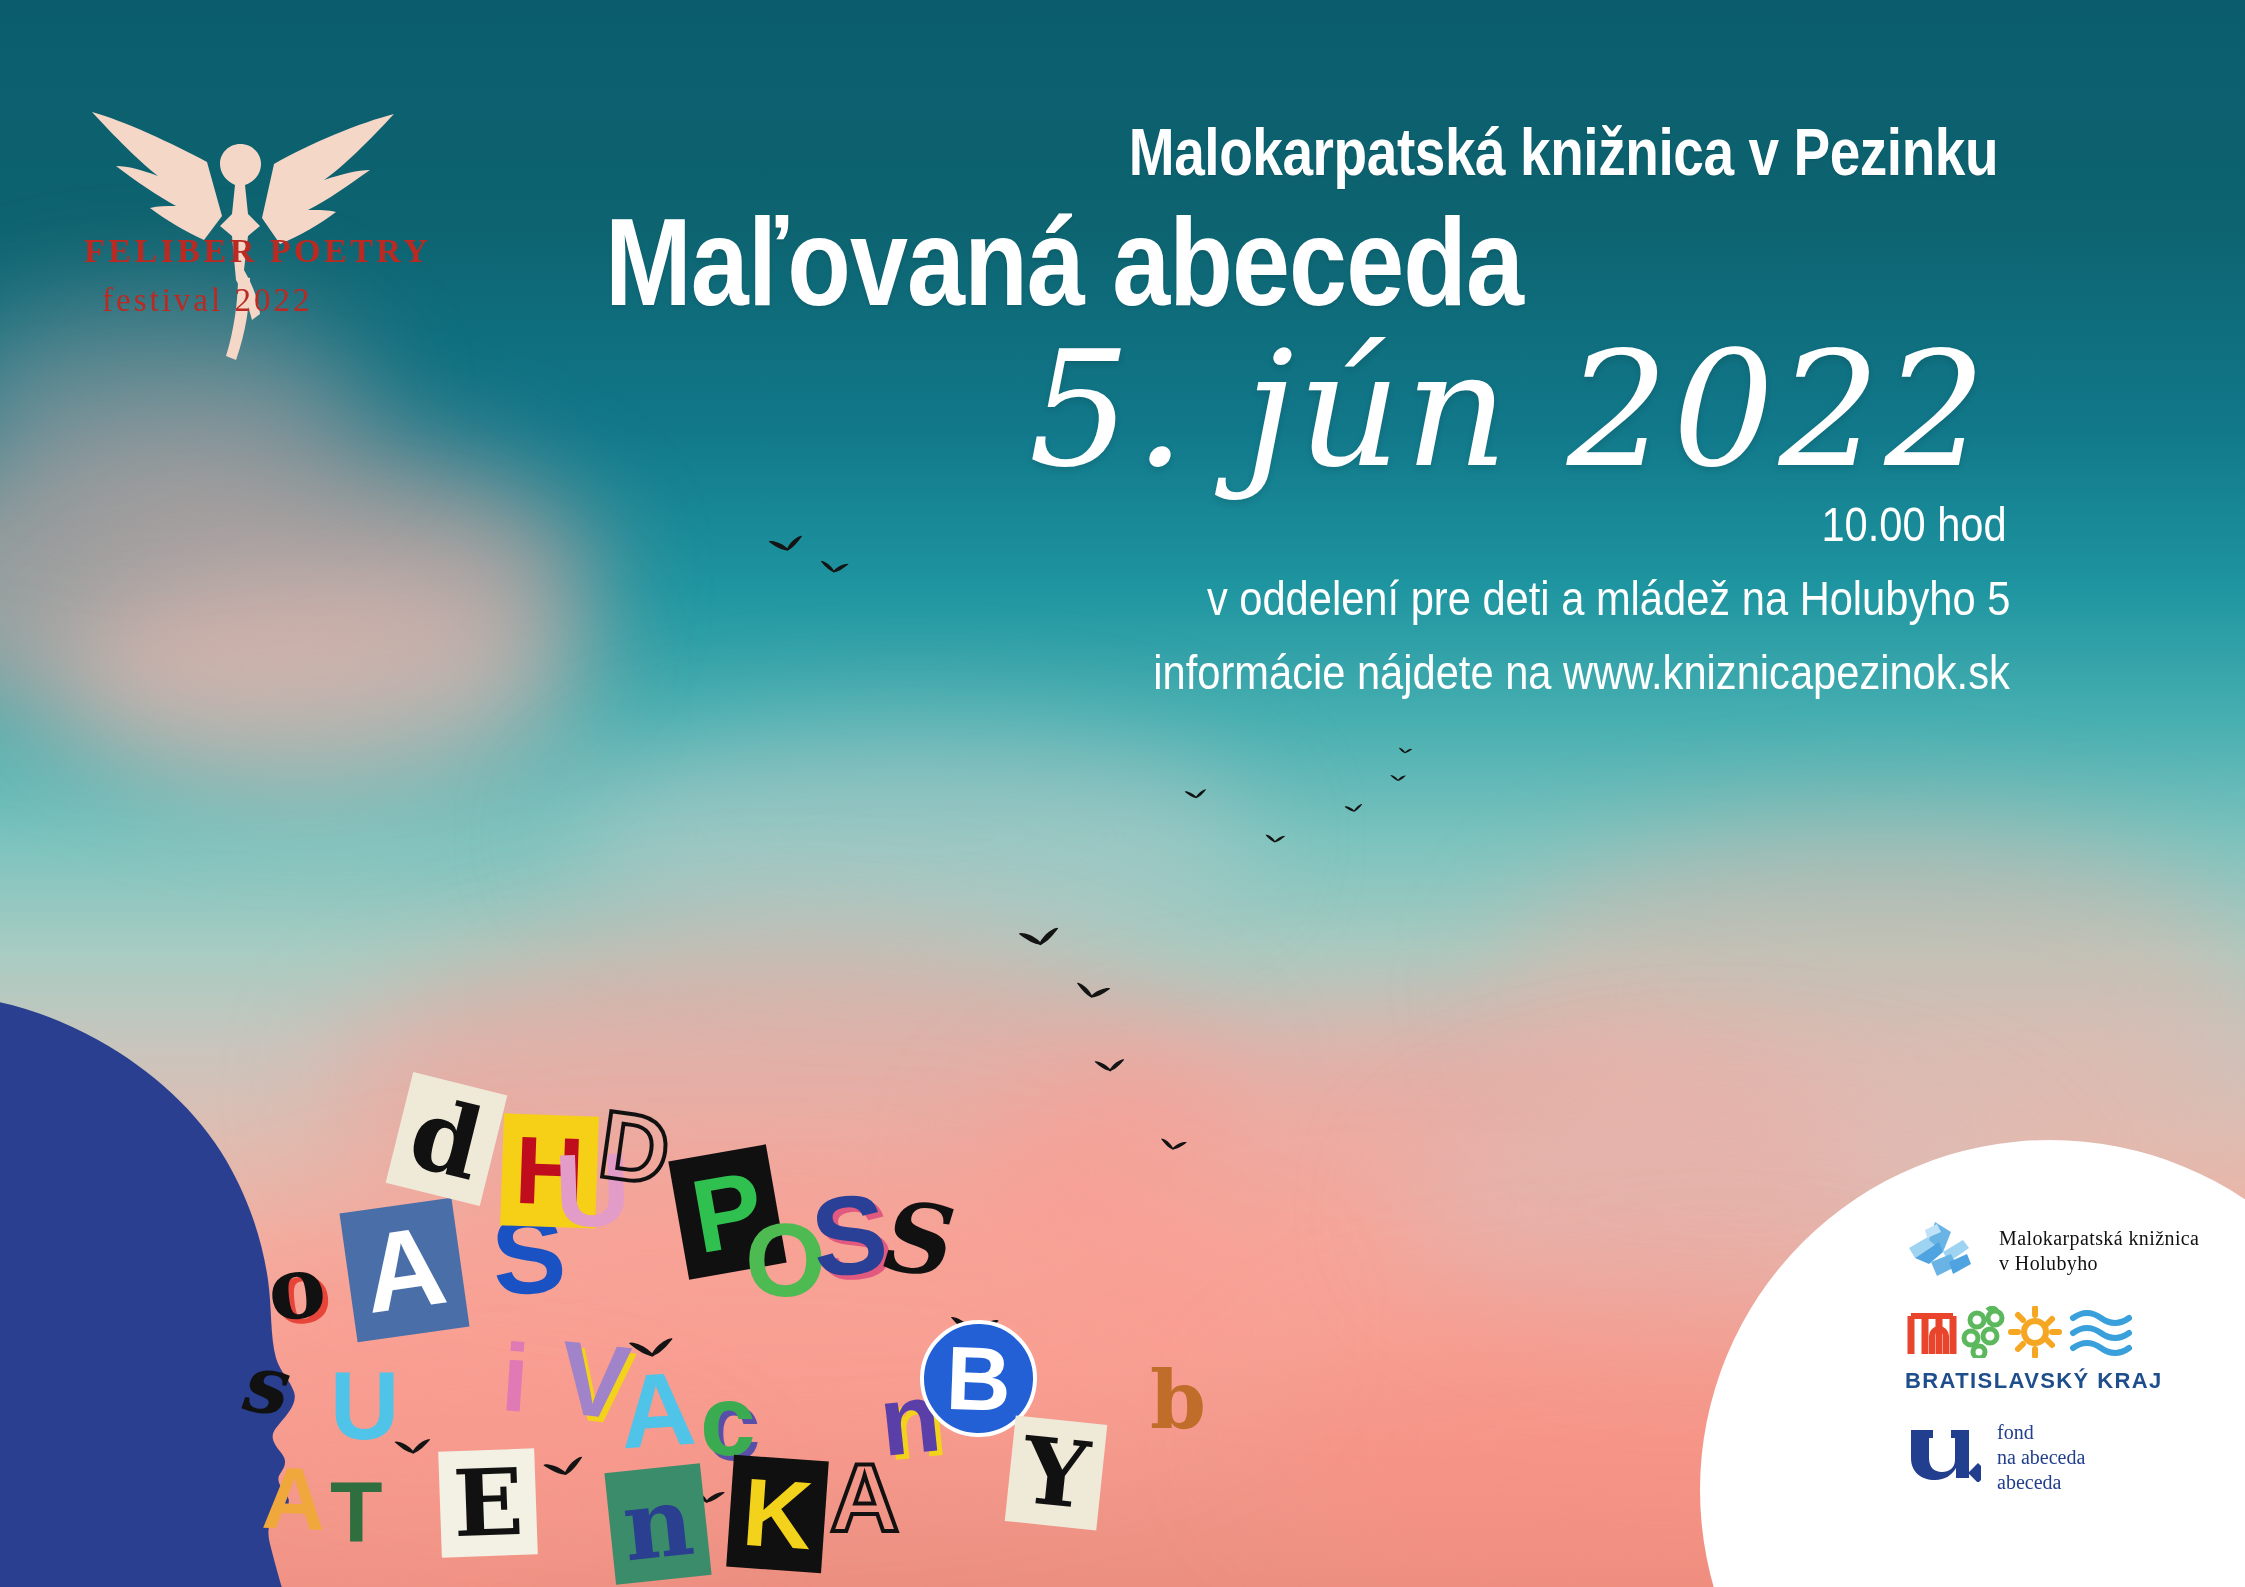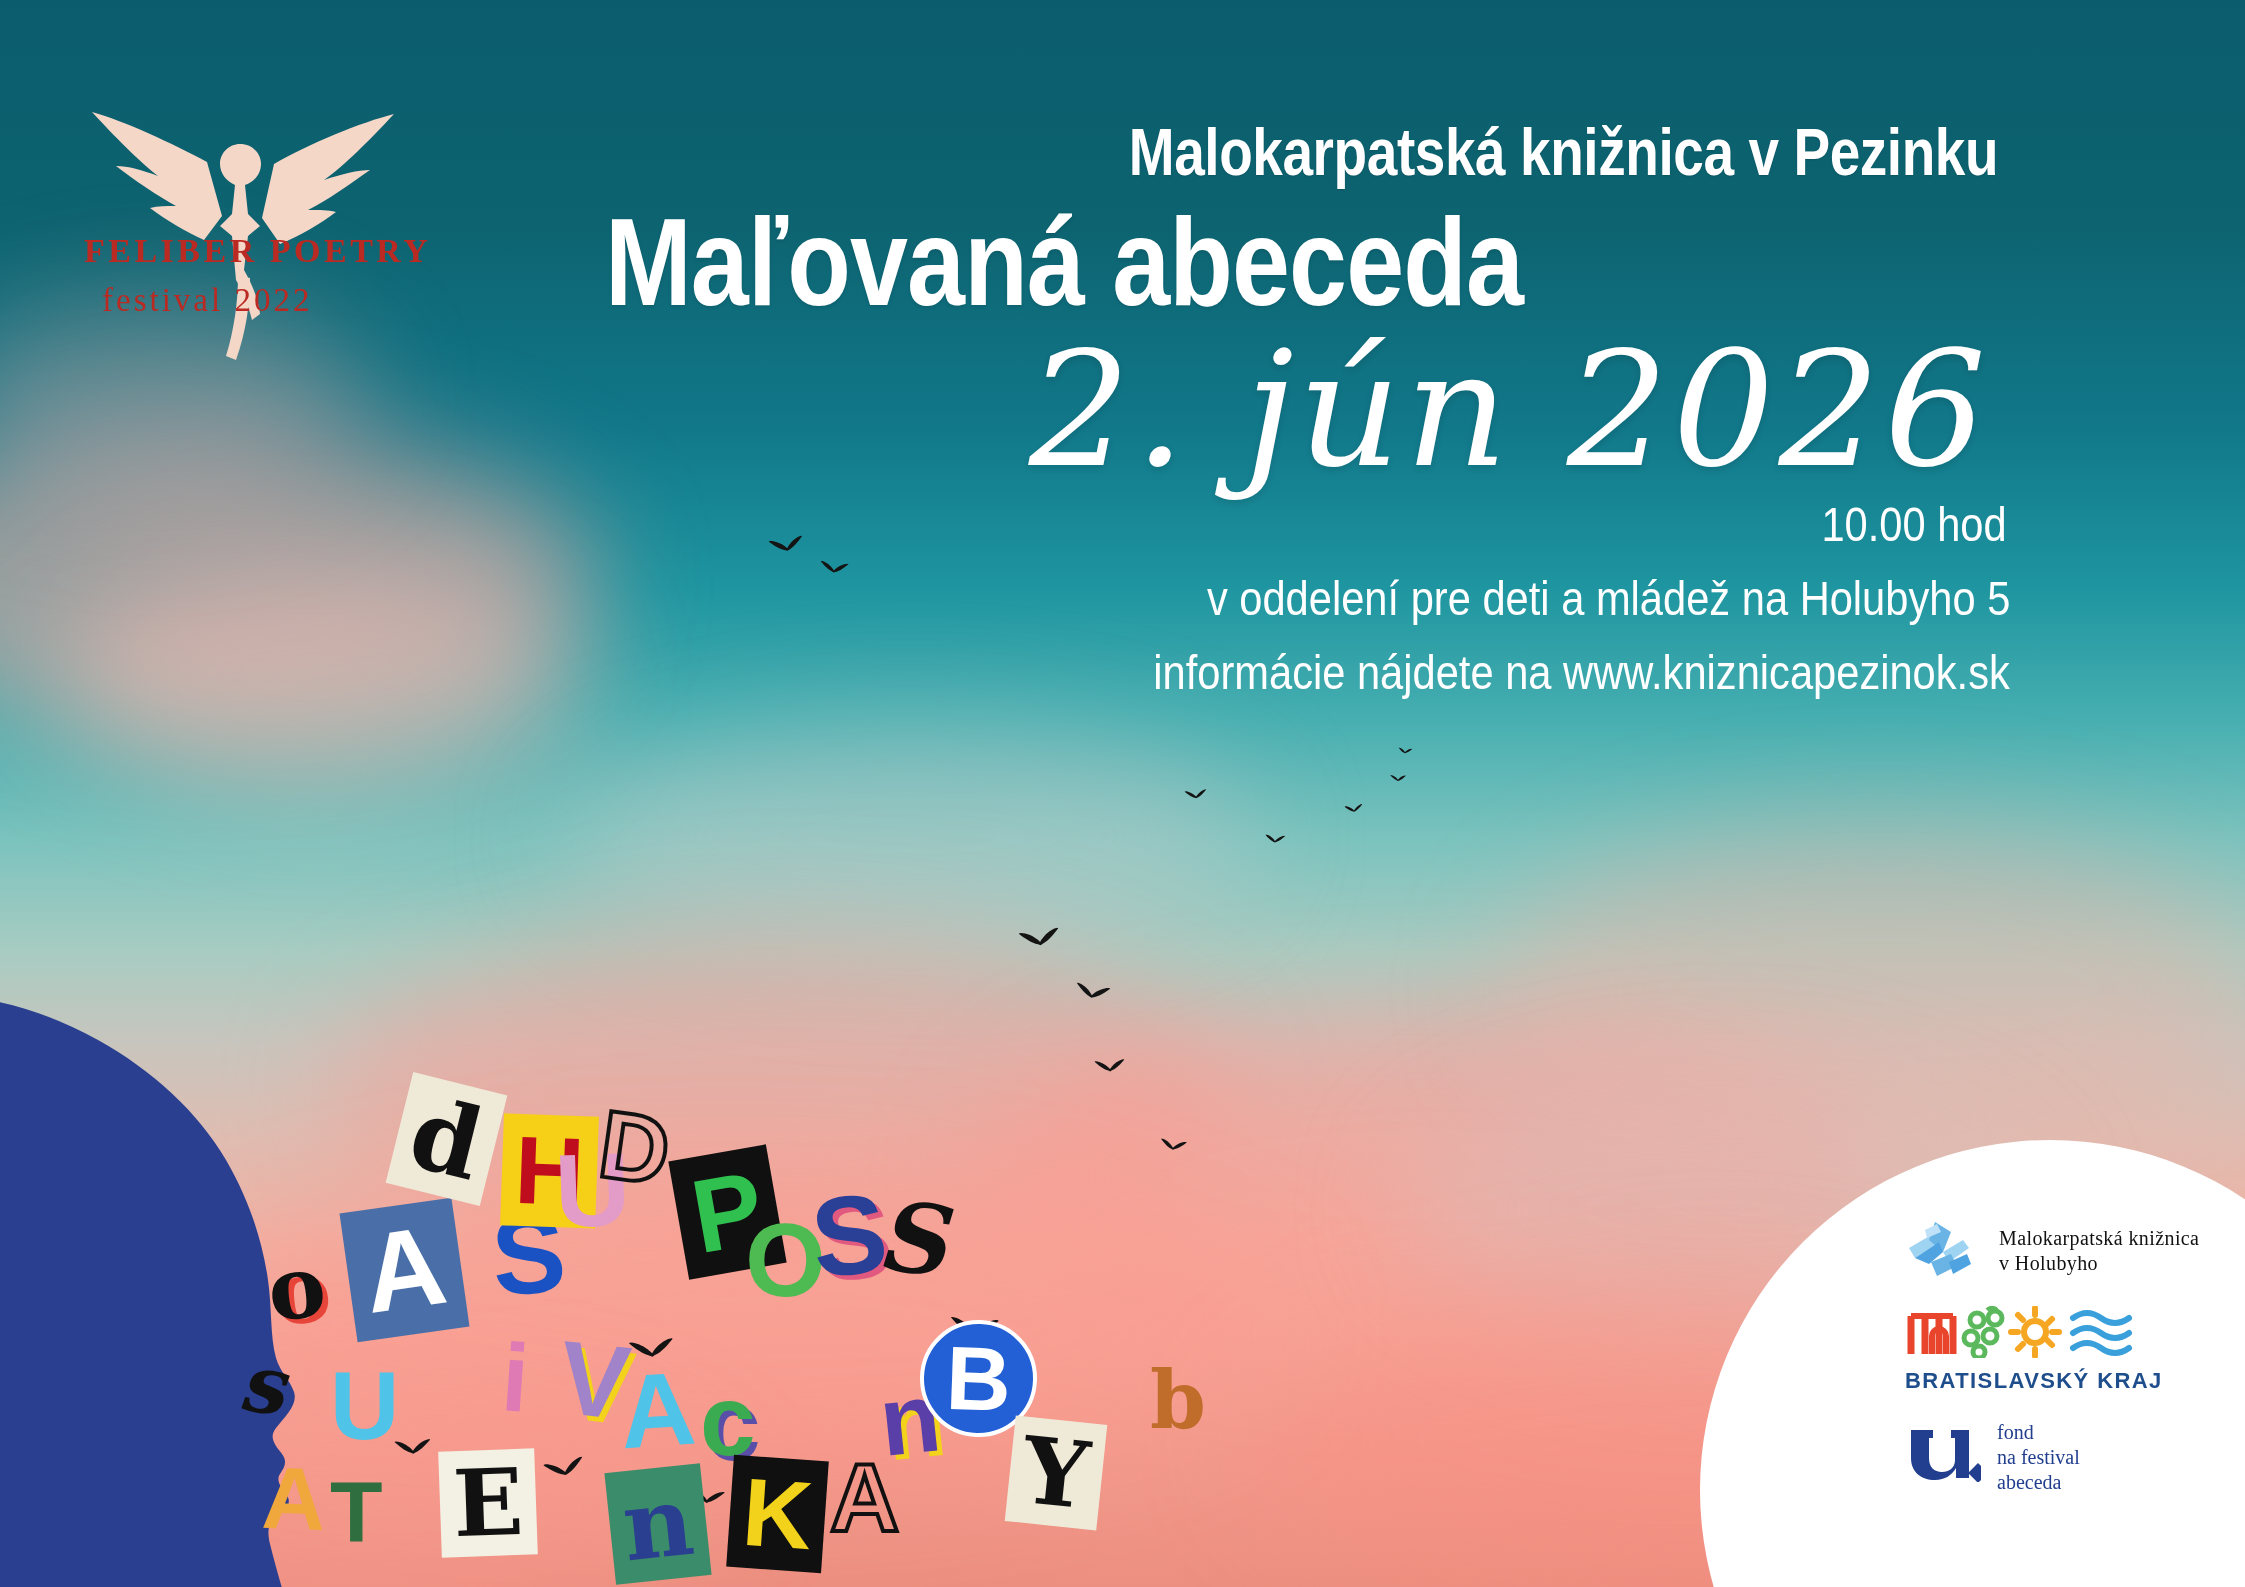--- a/index.html
+++ b/index.html
@@ -206,21 +206,21 @@
     <div class="ltxt l2">festival 2022</div>
   </div>
 
   <div class="txt">
     <div class="org-wrap">
         <div class="org">Malokarpatská  knižnica v Pezinku</div>
       </div>
     <div class="title-wrap">
         <div class="title">Maľovaná abeceda</div>
       </div>
-    <div class="date">2. jún 2026</div>
+    <div class="date">5. jún 2022</div>
     <div class="time-wrap">
         <div class="time">10.00 hod</div>
       </div>
     <div class="place-wrap">
         <div class="place">v oddelení pre deti a mládež na Holubyho 5</div>
       </div>
     <div class="web-wrap">
         <div class="web">informácie nájdete na www.kniznicapezinok.sk</div>
       </div>
   </div>
@@ -331,19 +331,19 @@
 
     <div class="fpu">
       <svg width="76" height="62" viewBox="0 0 76 62">
         <path fill="#213e8f" d="M6 10 L6 38 C6 52 16 60 30 60 C40 60 47 55 51 48
           L51 58 L64 58 L64 10 L46 10 L46 18 L50 18 L50 40
           C50 48 44 52 37 52 C29 52 24 47 24 38 L24 18 L28 18 L28 10 Z"></path>
         <rect x="66" y="46" width="14" height="14" transform="rotate(45 73 53)" fill="#213e8f"></rect>
       </svg>
       <div class="fpu-txt">
         <div>fond</div>
-        <div>na festival</div>
+        <div>na abeceda</div>
         <div>abeceda</div>
       </div>
     </div>
   </div>
 
 </div>
 
 </body></html>

